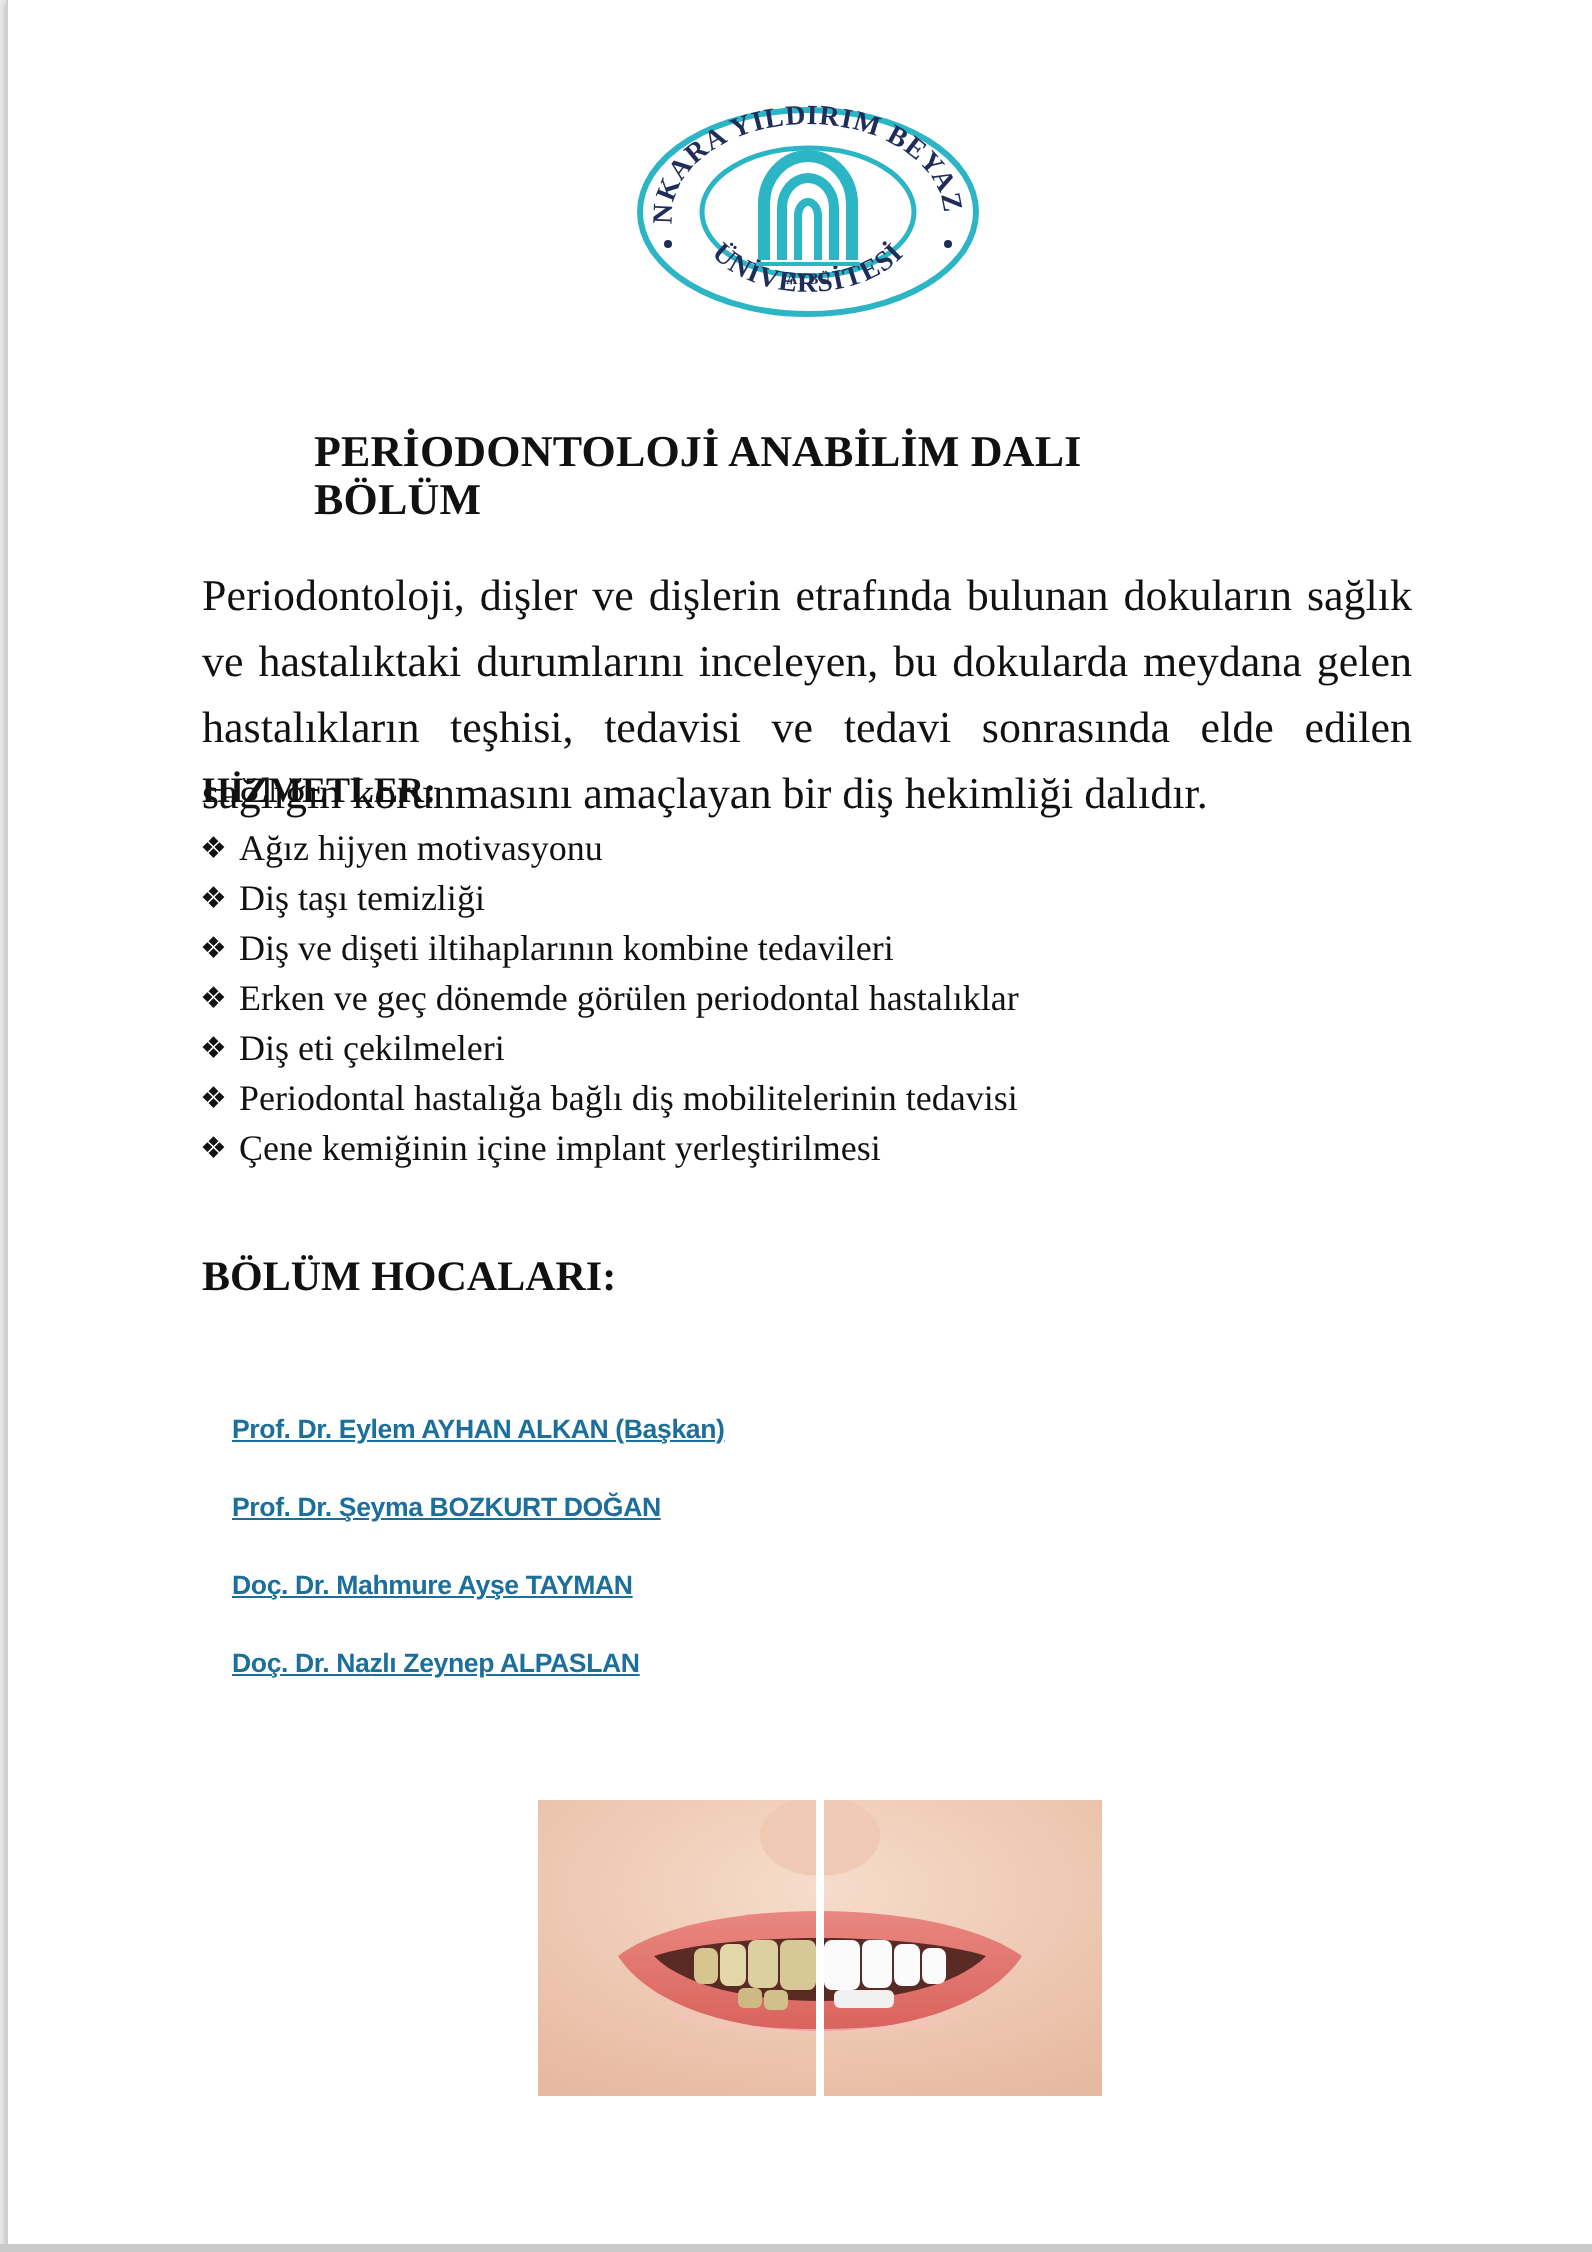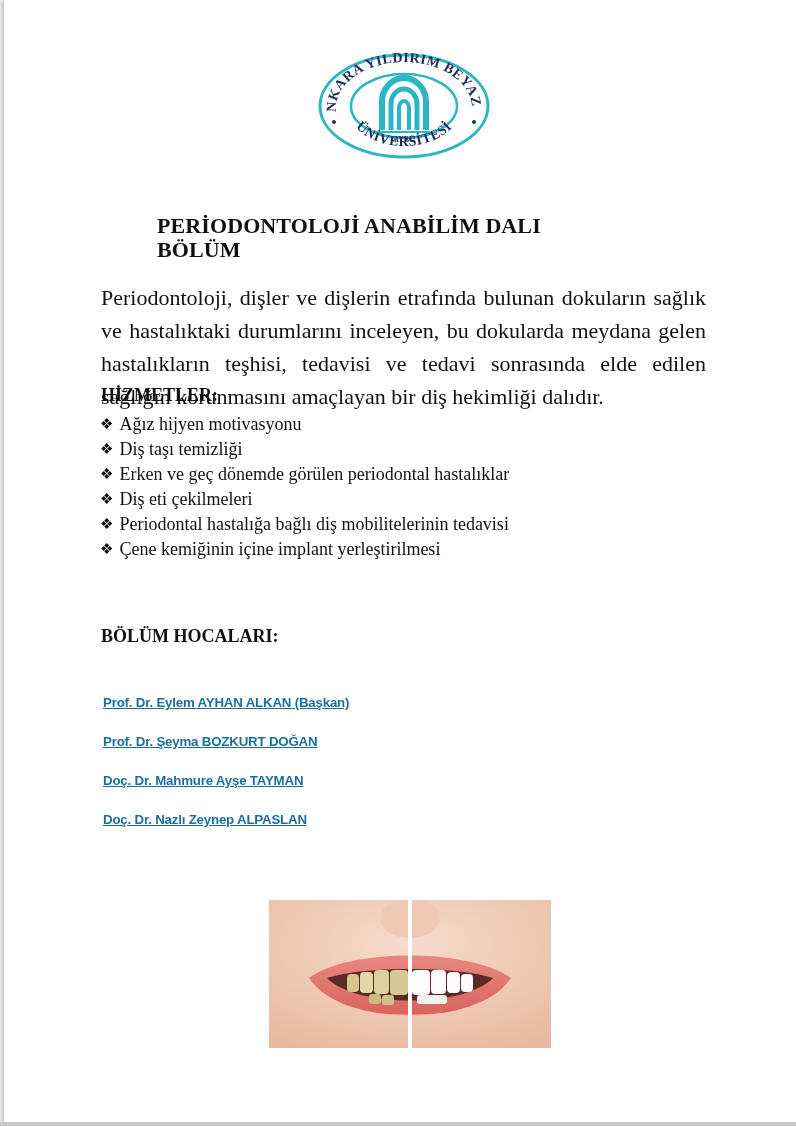--- a/index.html
+++ b/index.html
@@ -34,23 +34,23 @@
     position: absolute; left: 97px; top: 385px; font-weight: bold; font-size: 18px;
   }
   .services {
     position: absolute; left: 96px; top: 412px; margin: 0; padding: 0; list-style: none;
     font-size: 18px;
   }
   .services li { height: 25px; line-height: 25px; white-space: nowrap; }
   .services .bullet { font-family: "DejaVu Sans", sans-serif; font-size: 15px; margin-right: 6px; position: relative; top:-1px; }
 
   .staff-title {
-    position: absolute; left: 97px; top: 626px; font-weight: bold; font-size: 18px; text-align: center;
+    position: absolute; left: 97px; top: 626px; font-weight: bold; font-size: 21px; text-align: center;
   }
-  .staff { position: absolute; left: 96px; top: 690px; margin:3px; padding:0; list-style:none; }
+  .staff { position: absolute; left: 96px; top: 690px; margin:16px; padding:0; list-style:none; }
   .staff li { height: 39px; }
   .staff a {
     font-family: "Liberation Sans", "DejaVu Sans", sans-serif; font-weight: bold; font-size: 13.3px;
     color: #1d6f9b; text-decoration: underline; letter-spacing: -0.2px;
   }
 
   
   .photo { position: absolute; left: 265px; top: 900px; width: 282px; height: 148px; overflow:hidden; background:#f4ece6; }
 </style>
 </head>
@@ -87,20 +87,21 @@
   <div class="title">
     <span class="l1">PERİODONTOLOJİ ANABİLİM DALI BÖLÜM</span>
   </div>
 
   <p class="intro" style="margin:0">Periodontoloji, dişler ve dişlerin etrafında bulunan dokuların sağlık ve hastalıktaki durumlarını inceleyen, bu dokularda meydana gelen hastalıkların teşhisi, tedavisi ve tedavi sonrasında elde edilen sağlığın korunmasını amaçlayan bir diş hekimliği dalıdır.</p>
 
   <div class="services-title">HİZMETLER:</div>
   <ul class="services">
     <li><span class="bullet">❖</span><span>Ağız hijyen motivasyonu</span></li>
     <li><span class="bullet">❖</span><span>Diş taşı temizliği</span></li>
+    <li><span class="bullet">❖</span><span>Diş ve dişeti iltihaplarının kombine tedavileri</span></li>
     <li><span class="bullet">❖</span><span>Erken ve geç dönemde görülen periodontal hastalıklar</span></li>
     <li><span class="bullet">❖</span><span>Diş eti çekilmeleri</span></li>
     <li><span class="bullet">❖</span><span>Periodontal hastalığa bağlı diş mobilitelerinin tedavisi</span></li>
     <li><span class="bullet">❖</span><span>Çene kemiğinin içine implant yerleştirilmesi</span></li>
   </ul>
 
   <div class="staff-title">BÖLÜM HOCALARI:</div>
   <ul class="staff">
     <li><a href="#">Prof. Dr. Eylem AYHAN ALKAN (Başkan)</a></li>
     <li><a href="#">Prof. Dr. Şeyma BOZKURT DOĞAN</a></li>

